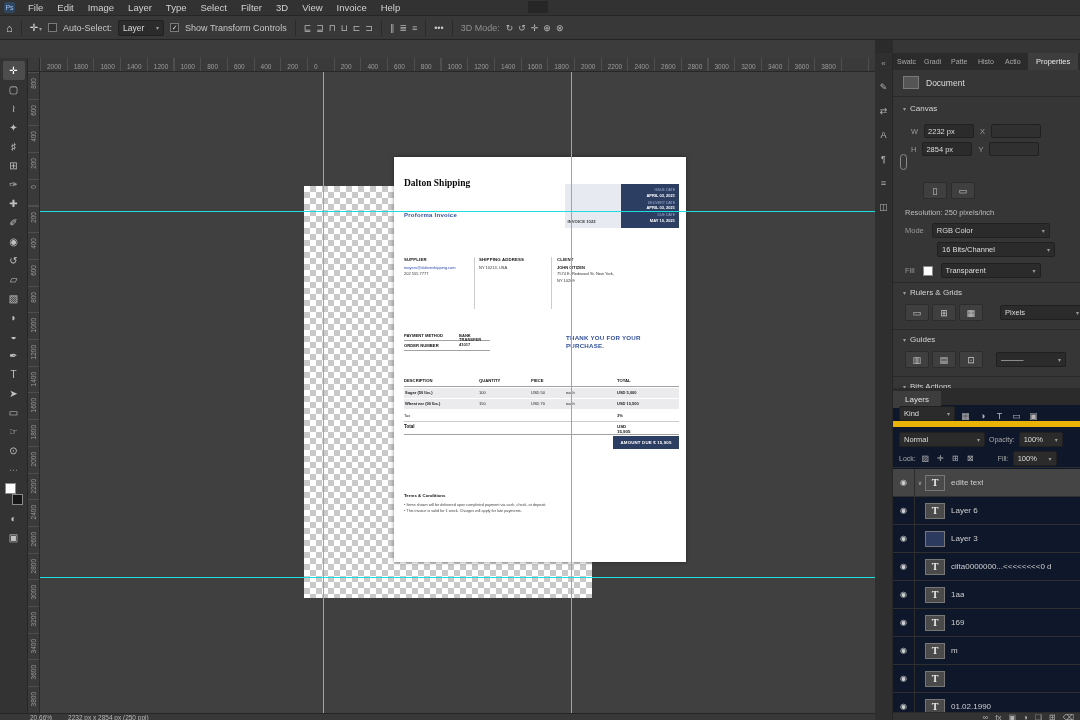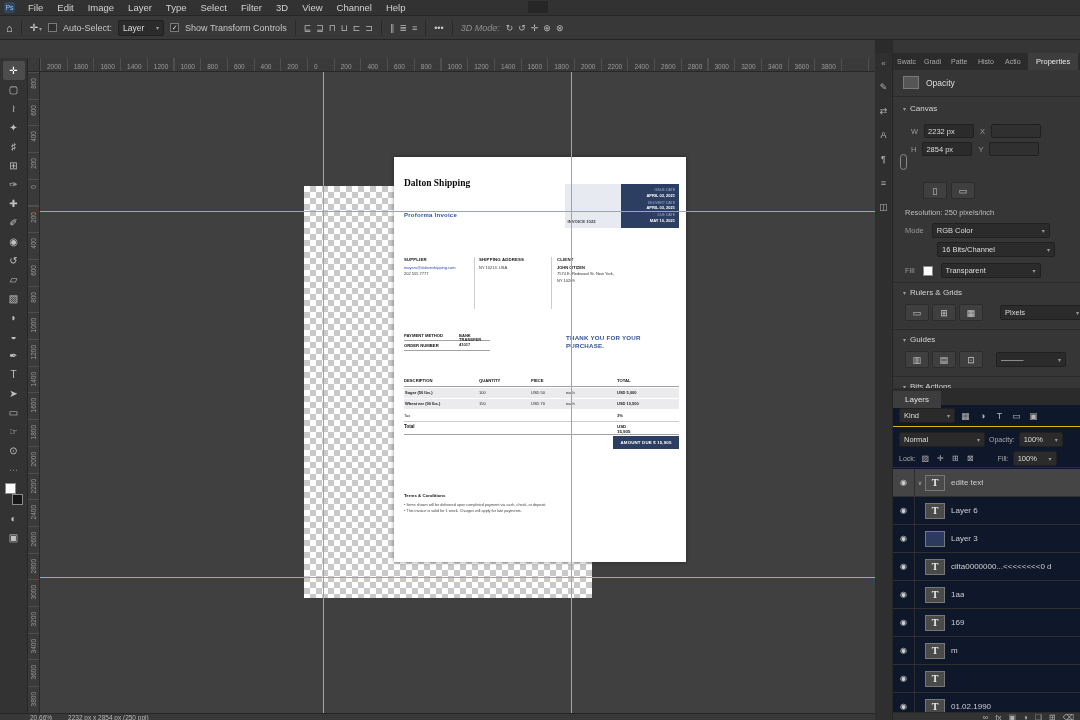--- a/index.html
+++ b/index.html
@@ -13,21 +13,21 @@
   .menu-artifact{position:absolute;left:528px;top:1px;width:20px;height:12px;background:#262626;}
 
   
   .optionsbar{position:absolute;left:0;top:16px;right:0;height:24px;background:#383838;border-bottom:1px solid #242424;display:flex;align-items:center;gap:6px;padding-left:6px;font-size:9px;color:#c6c6c6;z-index:20;}
   .ob-icon{color:#cfcfcf;font-size:11px;}
   .ob-sep{width:1px;height:16px;background:#2a2a2a;margin:0 2px;}
   .ob-tool{color:#ddd;font-size:10px;}
   .mini-caret{font-size:6px;color:#999;margin-left:1px;}
   .checkbox{display:inline-block;width:9px;height:9px;border:1px solid #7a7a7a;background:#2e2e2e;font-size:7px;line-height:8px;text-align:center;color:#ddd;}
   .ob-label{white-space:nowrap;}
-  .ob-label.dim{color:#8f8f8f;font-style:italic;}
+  .ob-label.dim{color:#8f8f8f;}
   .icon-group{display:flex;gap:5px;align-items:center;}
   .ob-gicon{color:#b9b9b9;font-size:9px;}
   .select{display:inline-flex;justify-content:space-between;align-items:center;background:#2b2b2b;border:1px solid #202020;border-radius:2px;color:#ddd;font-size:7.5px;padding:0 4px;height:15px;gap:3px;white-space:nowrap;overflow:hidden;}
   .select .caret{font-size:6px;color:#999;}
   .ob-select{height:16px;font-size:8.5px;}
 
   
   .tabbar{position:absolute;left:0;top:40px;width:875px;height:18px;background:#2b2b2b;z-index:15;}
   .doc-tab{display:inline-flex;align-items:center;height:18px;background:#424242;color:#dcdcdc;font-size:9px;padding:0 8px;gap:8px;border-right:1px solid #232323;}
   .doc-tab .close{color:#9f9f9f;}
@@ -133,21 +133,21 @@
   .mode-row{position:absolute;left:12px;top:153px;display:flex;align-items:center;gap:8px;}
   .depth-row{position:absolute;left:44px;top:172px;}
   .fill-row{position:absolute;left:12px;top:193px;display:flex;align-items:center;gap:8px;}
   .fill-swatch{width:10px;height:10px;background:#fff;border:1px solid #888;}
   .pi-row{position:absolute;left:12px;display:flex;align-items:center;gap:3px;}
 
   
   .layers{position:absolute;left:0;top:348px;right:0;bottom:0;background:#0f172a;}
   .layers-tabs{position:absolute;left:0;top:0;right:0;height:17px;background:#2b2b2b;}
   .ltab{display:inline-block;background:#3d3d3d;color:#e0e0e0;font-size:8px;line-height:17px;padding:0 12px;}
-  .filter-row{position:absolute;left:0;top:17px;right:0;height:22px;border-bottom:1px solid #eab308;display:flex;align-items:center;gap:4px;padding-left:6px;}
+  .filter-row{position:absolute;left:0;top:17px;right:0;height:22px;border-bottom:6px solid #eab308;display:flex;align-items:flex-end;gap:4px;padding-left:6px;}
   .l-ico{color:#b5b5b5;font-size:9px;width:13px;text-align:center;}
   .blend-row{position:absolute;left:0;top:41px;right:0;height:20px;display:flex;align-items:center;gap:4px;padding-left:6px;font-size:7px;color:#a9a9a9;}
   .lock-row{position:absolute;left:0;top:62px;right:0;height:18px;display:flex;align-items:center;gap:4px;padding-left:6px;font-size:7px;color:#a9a9a9;border-bottom:1px solid #2c2c2c;}
   .lock-ico{color:#b0b0b0;font-size:8px;width:11px;text-align:center;}
   .layer-rows{position:absolute;left:0;top:81px;right:0;bottom:8px;overflow:hidden;}
   .layer-row{position:relative;display:flex;align-items:center;height:28px;border-bottom:1px solid #2f2f2f;}
   .layer-row.t-true{background:#454545;}
   .eyebox{width:22px;height:100%;border-right:1px solid #2c2c2c;display:flex;align-items:center;justify-content:center;flex:none;}
   .eye{color:#cfcfcf;font-size:8px;}
   .expander{width:10px;font-size:6px;color:#b5b5b5;text-align:center;flex:none;}
@@ -176,21 +176,21 @@
 
     <span class="menu-item" style="--i: 0;">File</span>
         <span class="menu-item" style="--i: 1;">Edit</span>
         <span class="menu-item" style="--i: 2;">Image</span>
         <span class="menu-item" style="--i: 3;">Layer</span>
         <span class="menu-item" style="--i: 4;">Type</span>
         <span class="menu-item" style="--i: 5;">Select</span>
         <span class="menu-item" style="--i: 6;">Filter</span>
         <span class="menu-item" style="--i: 7;">3D</span>
         <span class="menu-item" style="--i: 8;">View</span>
-        <span class="menu-item" style="--i: 9;">Channel</span>
+        <span class="menu-item" style="--i: 9;">Invoice</span>
         <span class="menu-item" style="--i: 10;">Help</span>
       </span>
     <span class="menu-artifact"></span>
   </div>
 
   <div class="optionsbar">
     <span class="ob-icon">⌂</span>
     <span class="ob-sep"></span>
     <span class="ob-tool"><span>✛</span><span class="mini-caret">▾</span></span>
     <span class="checkbox"></span>
@@ -470,21 +470,21 @@
             <span class="ptab" style="--i: 2;">Patte</span>
             <span class="ptab" style="--i: 3;">Histo</span>
             <span class="ptab" style="--i: 4;">Actio</span>
           </span>
         <span class="ptab active">Properties</span>
       </div>
 
       <div class="props">
         <div class="doc-row">
           <span class="doc-thumb"></span>
-          <span class="doc-label">Opacity</span>
+          <span class="doc-label">Document</span>
         </div>
         <div class="p-divider" style="top:26px"></div>
 
         <div class="sec-head" style="top:34px"><span class="tri">▾</span><span>Canvas</span></div>
         <span class="chain"></span>
         <div class="wh-row" style="top:54px">
           <span class="flabel">W</span>
           <span class="field">2232 px</span>
           <span class="flabel">X</span>
           <span class="field empty"></span>

